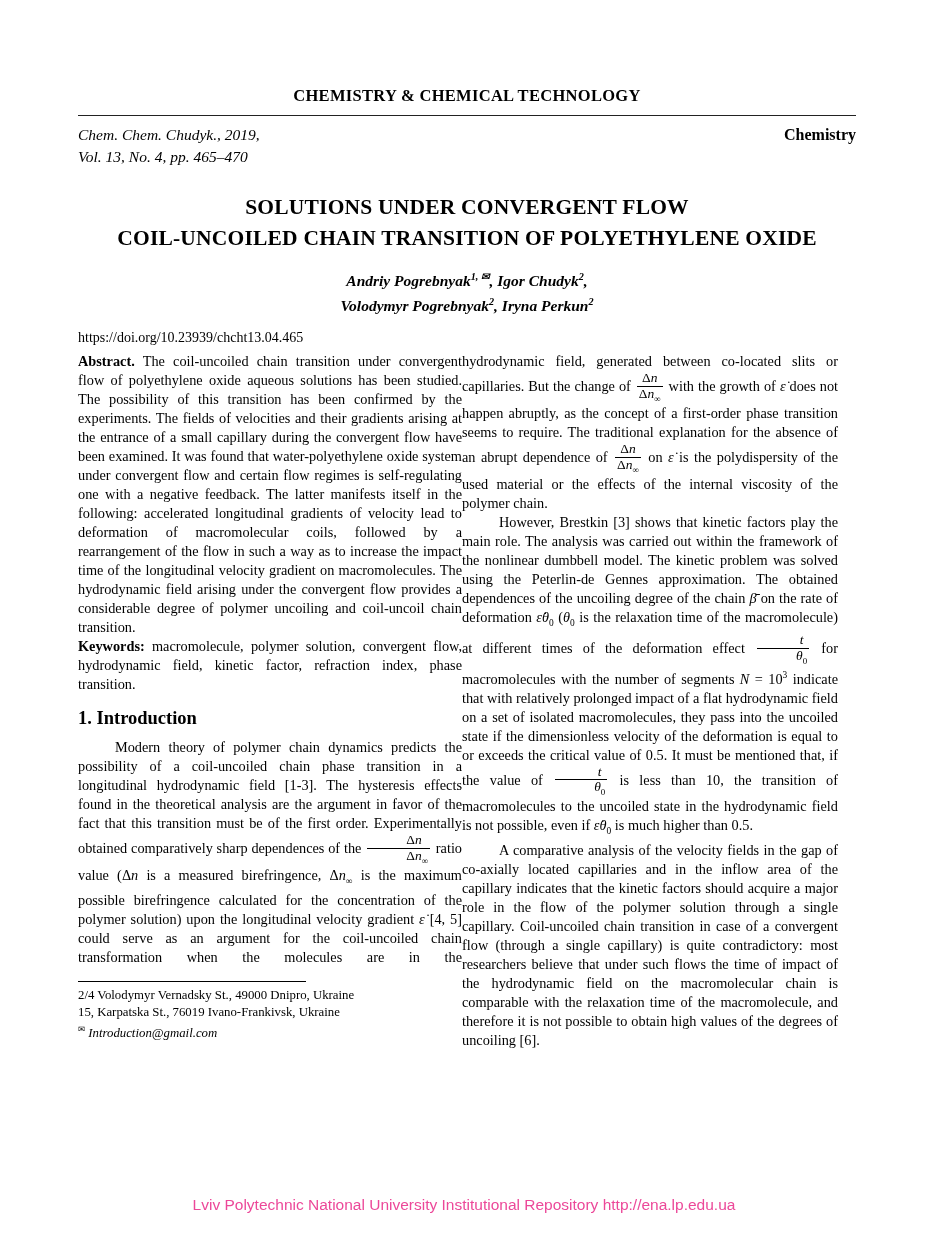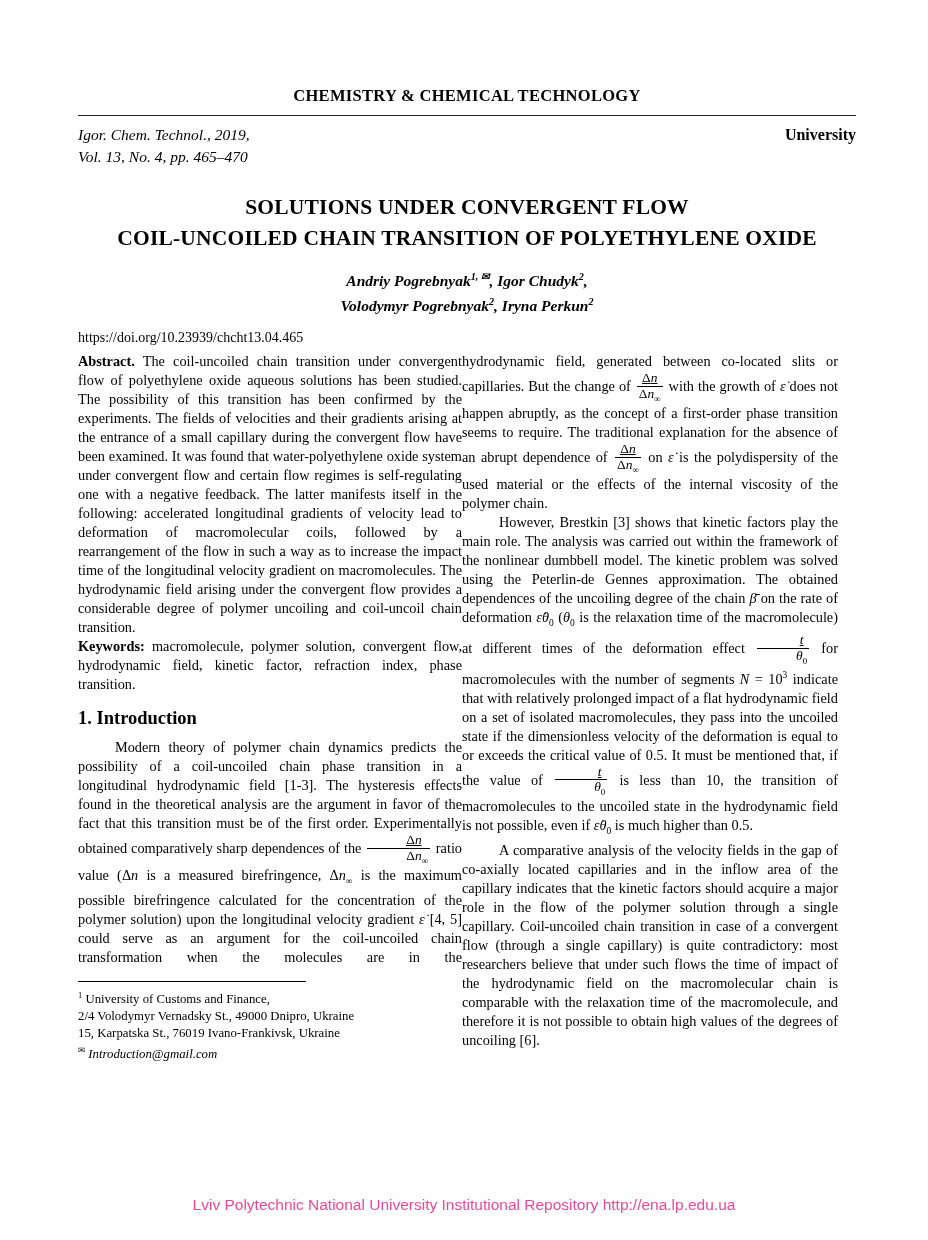--- a/index.html
+++ b/index.html
@@ -22,44 +22,44 @@
   .col-l{width:384px;}
   .col-r{width:376px;}
   p.body{font-size:14.3px;line-height:19px;text-align:justify;margin:0;}
   p.indent{text-indent:37px;}
   p.jlast{text-align-last:justify;}
   .keywords{margin-top:16px;}
   .intro-h{font-size:18.5px;font-weight:bold;margin:14px 0 9px 0;}
   sub{font-size:.66em;}
   sup{font-size:.66em;}
   .frac{display:inline-block;vertical-align:middle;text-align:center;line-height:1.08;margin:0 2px;font-size:13.5px;}
-  .frac .fn{display:block;border-bottom:1px solid #000;padding:0 2px;text-decoration:underline;}
+  .frac .fn{display:block;border-bottom:1px solid #000;padding:0 2px;}
   .frac .fd{display:block;padding:0 2px;}
   .footnotes{margin-top:14px;font-size:12.8px;line-height:17px;}
   .fn-rule{width:228px;border-top:1px solid #000;margin-bottom:5px;height:0;}
   .fn-line{margin:0;}
   .footer{
     position:absolute;left:0;width:928px;top:1196px;text-align:center;
     font-family:"Liberation Sans",sans-serif;font-size:15.5px;color:#ec4899;
   }
 </style>
 </head>
 <body>
 
 <div class="page">
   <div class="content">
 
     <div class="journal-header">CHEMISTRY &amp; CHEMICAL TECHNOLOGY</div>
 
     <div class="journal-row">
       <div class="journal-cite">
-        <div>Igor. Chem. Technol., 2019,</div>
+        <div>Chem. Chem. Chudyk., 2019,</div>
         <div>Vol. 13, No. 4, pp. 465–470</div>
       </div>
-      <div class="journal-section">University</div>
+      <div class="journal-section">Chemistry</div>
     </div>
 
     <div class="title">
       <div>SOLUTIONS UNDER CONVERGENT FLOW</div>
       <div>COIL-UNCOILED CHAIN TRANSITION OF POLYETHYLENE OXIDE</div>
     </div>
 
     <div class="authors">
       <div><span>Andriy Pogrebnyak</span><sup>1, </sup><sup>✉</sup><span>, Igor Chudyk</span><sup>2</sup><span>,</span></div>
       <div><span>Volodymyr Pogrebnyak</span><sup>2</sup><span>, Iryna Perkun</span><sup>2</sup></div>
@@ -70,21 +70,20 @@
     <div class="cols">
 
       <div class="col-l">
         <p class="body"><b>Abstract.</b><span> The coil-uncoiled chain transition under convergent flow of polyethylene oxide aqueous solutions has been studied. The possibility of this transition has been confirmed by the experiments. The fields of velocities and their gradients arising at the entrance of a small capillary during the convergent flow have been examined. It was found that water-polyethylene oxide system under convergent flow and certain flow regimes is self-regulating one with a negative feedback. The latter manifests itself in the following: accelerated longitudinal gradients of velocity lead to deformation of macromolecular coils, followed by a rearrangement of the flow in such a way as to increase the impact time of the longitudinal velocity gradient on macromolecules. The hydrodynamic field arising under the convergent flow provides a considerable degree of polymer uncoiling and coil-uncoil chain transition.</span></p>
         <p class="body keywords"><b>Keywords:</b><span> macromolecule, polymer solution, convergent flow, hydrodynamic field, kinetic factor, refraction index, phase transition.</span></p>
         <div class="intro-h">1. Introduction</div>
         <p class="body indent jlast"><span>Modern theory of polymer chain dynamics predicts the possibility of a coil-uncoiled chain phase transition in a longitudinal hydrodynamic field [1-3]. The hysteresis effects found in the theoretical analysis are the argument in favor of the fact that this transition must be of the first order. Experimentally obtained comparatively sharp dependences of the </span><span class="frac"><span class="fn"><span>Δ</span><i>n</i></span><span class="fd"><span>Δ</span><i>n</i><sub>∞</sub></span></span><span> ratio value (Δ</span><i>n</i><span> is a measured birefringence, Δ</span><i>n</i><sub>∞</sub><span> is the maximum possible birefringence calculated for the concentration of the polymer solution) upon the longitudinal velocity gradient </span><i>ε̇</i><span> [4, 5] could serve as an argument for the coil-uncoiled chain transformation when the molecules are in the</span></p>
 
         <div class="footnotes">
           <div class="fn-rule"></div>
-          <p class="fn-line"><sup>1</sup><span> University of Customs and Finance,</span></p>
           <p class="fn-line"><span>2/4 Volodymyr Vernadsky St., 49000 Dnipro, Ukraine</span></p>
           <p class="fn-line"><span>15, Karpatska St., 76019 Ivano-Frankivsk, Ukraine</span></p>
           <p class="fn-line"><sup>✉</sup><i> Introduction@gmail.com</i></p>
         </div>
       </div>
 
       <div class="col-r">
         <p class="body"><span>hydrodynamic field, generated between co-located slits or capillaries. But the change of </span><span class="frac"><span class="fn"><span>Δ</span><i>n</i></span><span class="fd"><span>Δ</span><i>n</i><sub>∞</sub></span></span><span> with the growth of </span><i>ε̇</i><span> does not happen abruptly, as the concept of a first-order phase transition seems to require. The traditional explanation for the absence of an abrupt dependence of </span><span class="frac"><span class="fn"><span>Δ</span><i>n</i></span><span class="fd"><span>Δ</span><i>n</i><sub>∞</sub></span></span><span> on </span><i>ε̇</i><span> is the polydispersity of the used material or the effects of the internal viscosity of the polymer chain.</span></p>
         <p class="body indent"><span>However, Brestkin [3] shows that kinetic factors play the main role. The analysis was carried out within the framework of the nonlinear dumbbell model. The kinetic problem was solved using the Peterlin-de Gennes approximation. The obtained dependences of the uncoiling degree of the chain </span><i>β̄</i><span> on the rate of deformation </span><i>ε̇θ</i><sub>0</sub><span> (</span><i>θ</i><sub>0</sub><span> is the relaxation time of the macromolecule) at different times of the deformation effect </span><span class="frac"><span class="fn"><i>t</i></span><span class="fd"><i>θ</i><sub>0</sub></span></span><span> for macromolecules with the number of segments </span><i>N</i><span> = 10</span><sup>3</sup><span> indicate that with relatively prolonged impact of a flat hydrodynamic field on a set of isolated macromolecules, they pass into the uncoiled state if the dimensionless velocity of the deformation is equal to or exceeds the critical value of 0.5. It must be mentioned that, if the value of </span><span class="frac"><span class="fn"><i>t</i></span><span class="fd"><i>θ</i><sub>0</sub></span></span><span> is less than 10, the transition of macromolecules to the uncoiled state in the hydrodynamic field is not possible, even if </span><i>ε̇θ</i><sub>0</sub><span> is much higher than 0.5.</span></p>
         <p class="body indent"><span>A comparative analysis of the velocity fields in the gap of co-axially located capillaries and in the inflow area of the capillary indicates that the kinetic factors should acquire a major role in the flow of the polymer solution through a single capillary. Coil-uncoiled chain transition in case of a convergent flow (through a single capillary) is quite contradictory: most researchers believe that under such flows the time of impact of the hydrodynamic field on the macromolecular chain is comparable with the relaxation time of the macromolecule, and therefore it is not possible to obtain high values of the degrees of uncoiling [6].</span></p>

